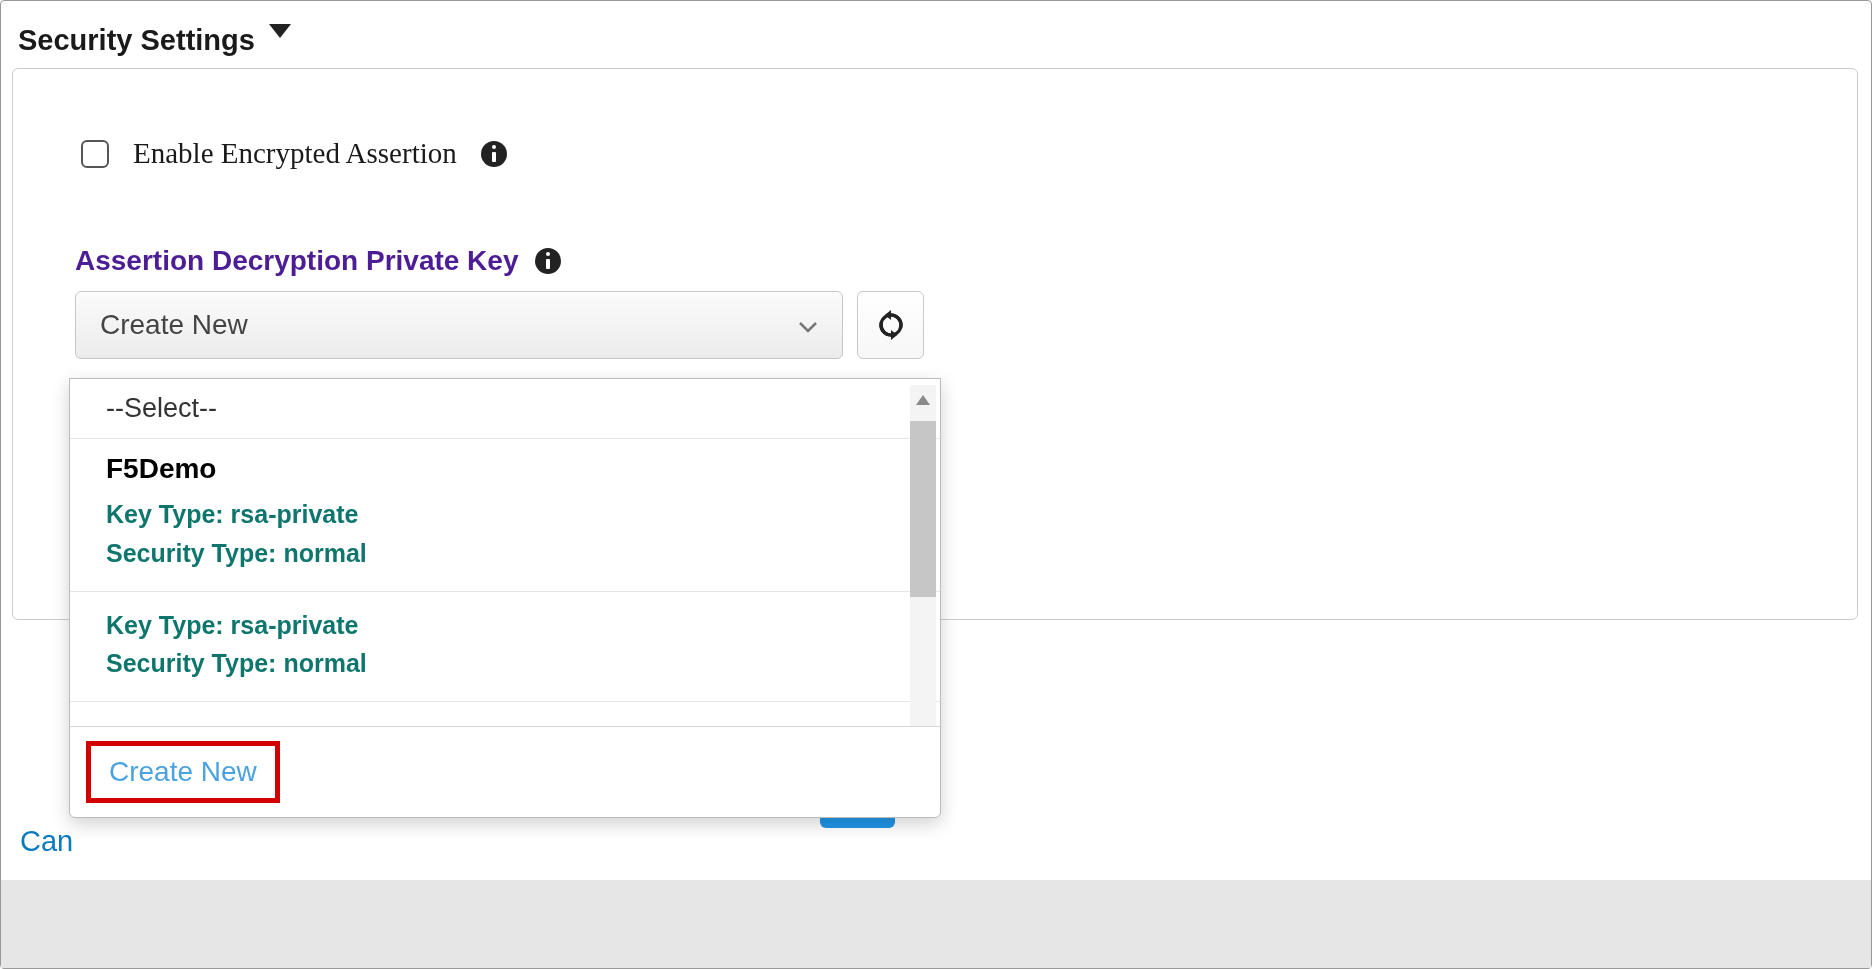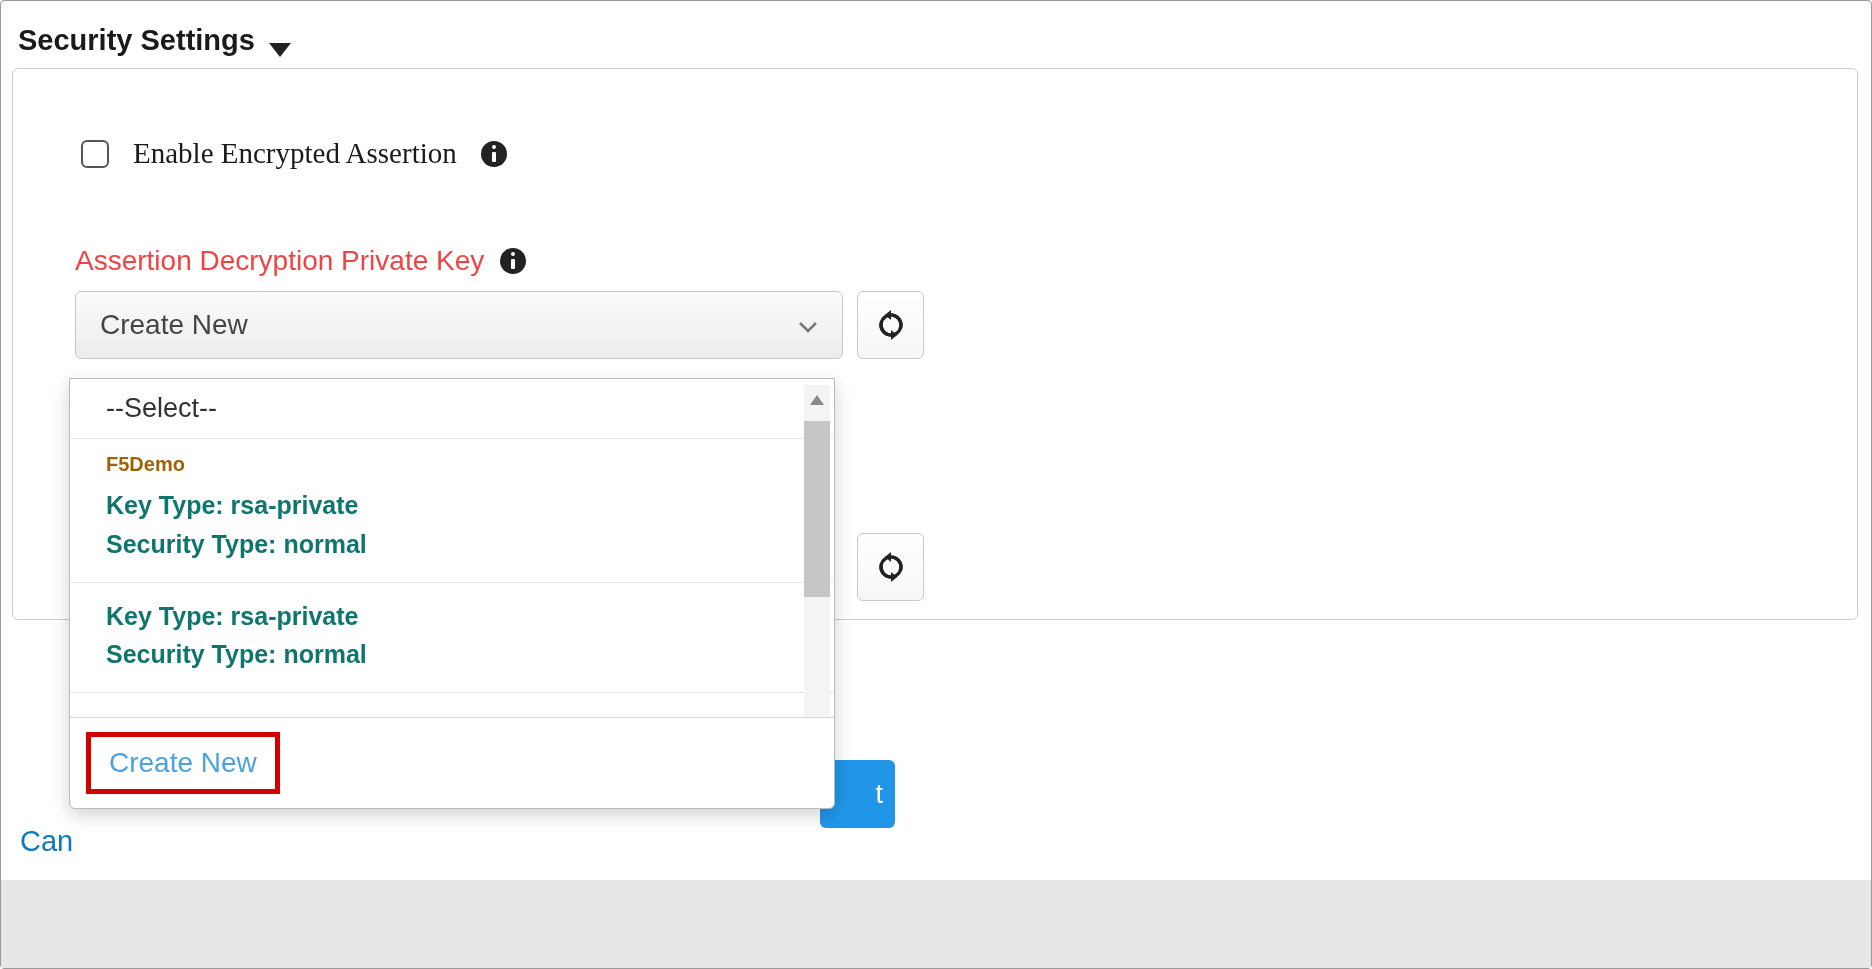--- a/index.html
+++ b/index.html
@@ -16,21 +16,21 @@
       top: 0; left: 0; right: 0;
       height: 969px;
       border: 1px solid #999;
       border-radius: 4px;
     }
     .section-header {
       position: absolute;
       top: 24px;
       left: 18px;
       display: flex;
-      align-items: flex-end;
+      align-items: flex-start;
       gap: 14px;
     }
     .section-header-title {
       font-size: 29px;
       font-weight: 700;
       color: #1a1a1a;
     }
     .caret-down-svg {
       width: 22px;
       height: 14px;
@@ -105,22 +105,22 @@
     }
     .field-group-1 { top: 176px; }
     .field-label-row {
       display: flex;
       align-items: center;
       gap: 16px;
       margin-bottom: 14px;
     }
     .field-label {
       font-size: 28px;
-      font-weight: 400;
-      color: #ef4444;
+      font-weight: 700;
+      color: #4c1d95;
     }
     .select-row {
       display: flex;
       align-items: stretch;
       gap: 14px;
     }
     .select-control {
       width: 768px;
       height: 68px;
       background: linear-gradient(to bottom, #fbfbfb, #ececec);
@@ -162,21 +162,21 @@
       background: linear-gradient(to bottom, #ffffff, #f7f7f7);
       display: flex;
       align-items: center;
       justify-content: center;
       cursor: pointer;
     }
     .dropdown {
       position: absolute;
       top: 378px;
       left: 69px;
-      width: 766px;
+      width: 872px;
       background: #fff;
       border: 1px solid #bbb;
       border-radius: 0 0 6px 6px;
       box-shadow: 0 6px 18px rgba(0,0,0,0.18);
       z-index: 100;
     }
     .dropdown-scroll {
       position: relative;
       max-height: 500px;
       overflow: hidden;
@@ -187,23 +187,23 @@
       color: #333;
       border-bottom: 1px solid #e6e6e6;
       cursor: pointer;
     }
     .dropdown-item {
       padding: 14px 36px 18px 36px;
       border-bottom: 1px solid #e6e6e6;
       cursor: pointer;
     }
     .dropdown-item-title {
-      font-size: 20px;
+      font-size: 28px;
       font-weight: 700;
-      color: #a16207;
+      color: #000000;
       margin-bottom: 10px;
     }
     .dropdown-item-meta {
       font-size: 25px;
       color: #0f766e;
       line-height: 1.55;
       font-weight: bold;
     }
     .dropdown .scrollbar-track {
       position: absolute;

